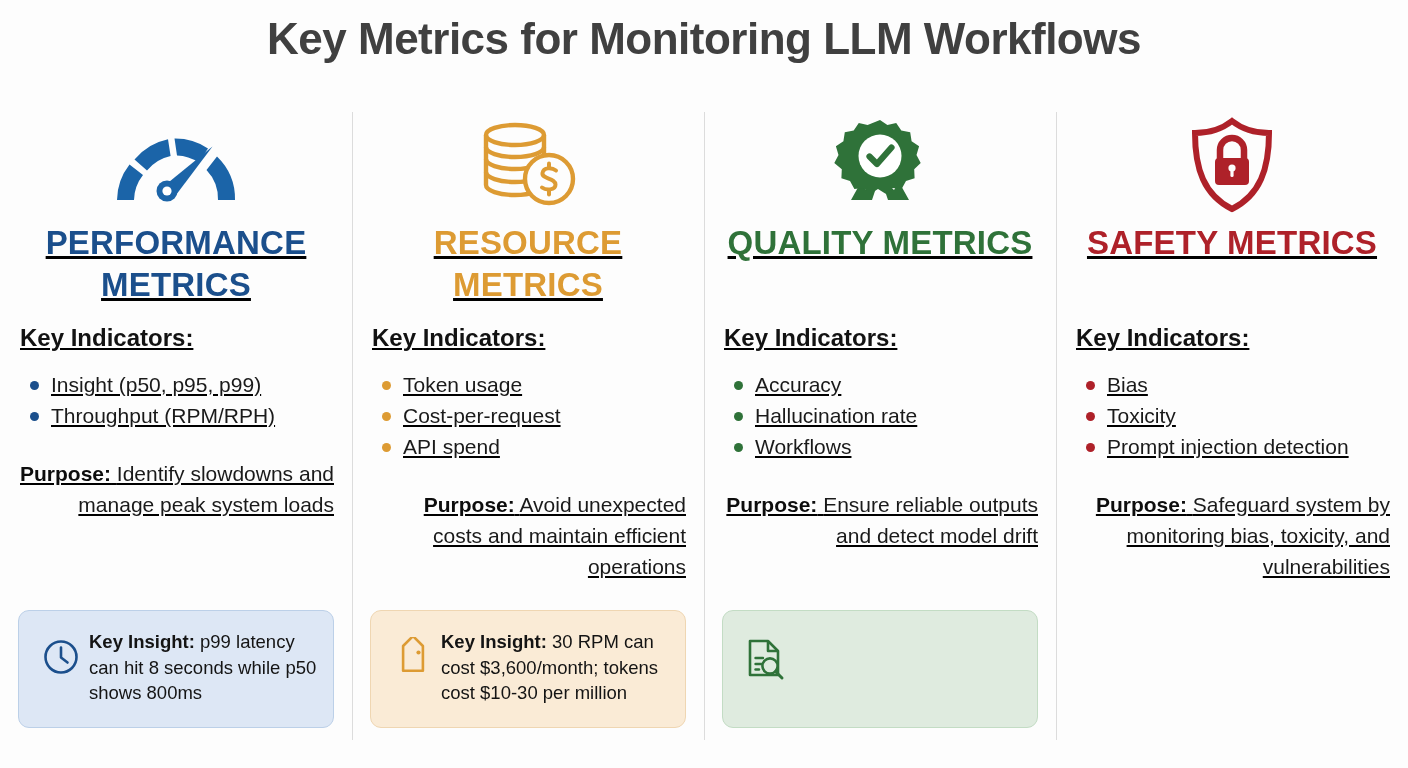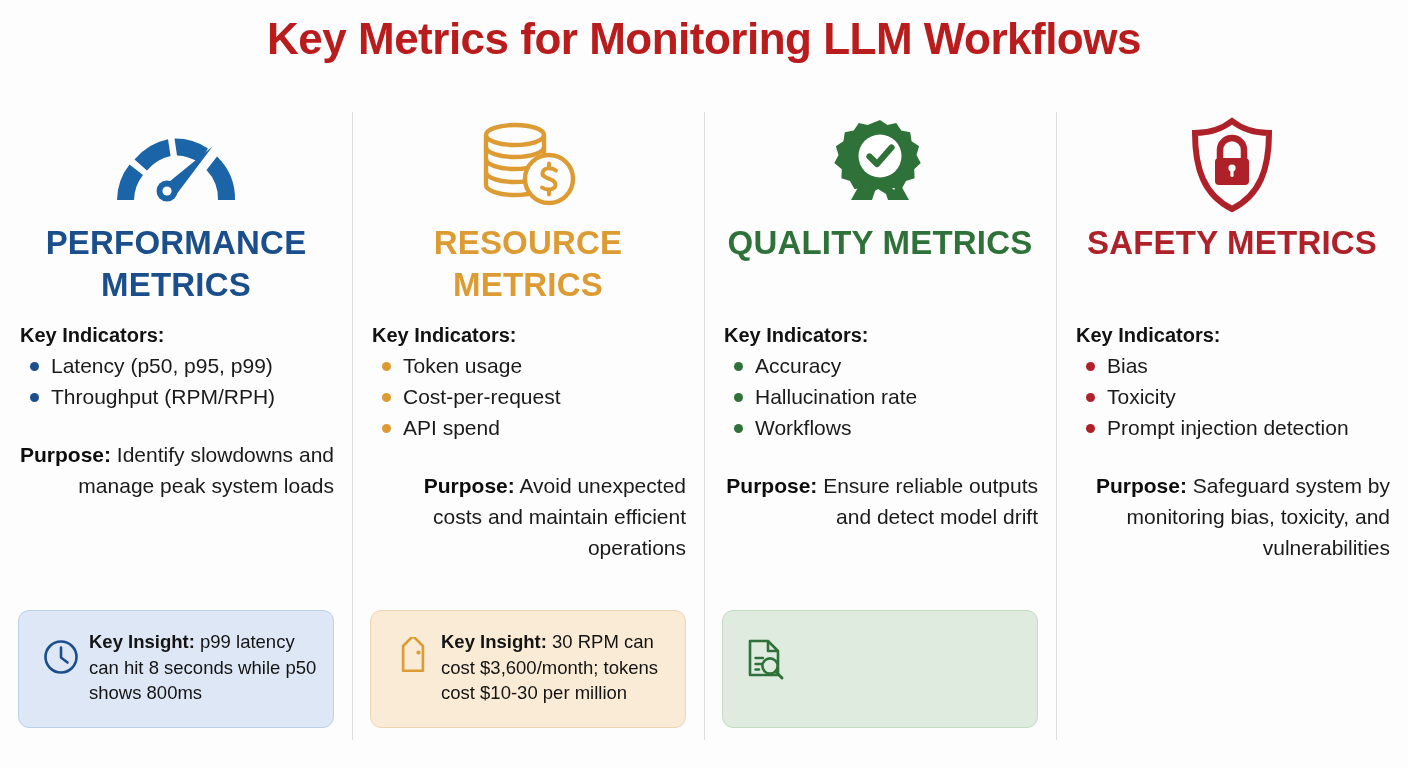--- a/index.html
+++ b/index.html
@@ -18,34 +18,35 @@
     height: 768px;
     position: relative;
     background: #fdfdfd;
   }
 
   
   .title {
     text-align: center;
     font-size: 44px;
     font-weight: bold;
-    color: #b91c1c;
+    color: #404040;
     letter-spacing: -0.5px;
     padding-top: 14px;
     line-height: 1.15;
   }
 
   
   .columns {
     position: absolute;
     top: 108px;
     left: 0;
     width: 1408px;
     height: 640px;
     display: flex;
+    text-decoration: underline;
   }
 
   .col {
     width: 352px;
     height: 100%;
     position: relative;
     padding: 0 18px;
   }
   .col + .col::before {
     content: "";
@@ -78,24 +79,24 @@
     height: 88px;
   }
   .c1 .heading { color: #1b4f8c; }
   .c2 .heading { color: #dd9b33; }
   .c3 .heading { color: #2f7239; }
   .c4 .heading { color: #ae2129; }
 
   
   .ki-block { margin-top: 14px; }
   .ki-title {
-    font-size: 20px;
+    font-size: 24px;
     font-weight: bold;
     color: #121212;
-    margin-bottom: 3px;
+    margin-bottom: 17px;
     padding-left: 2px;
   }
   .ki-list { list-style: none; }
   .ki-list li {
     position: relative;
     font-size: 21px;
     color: #1a1a1a;
     line-height: 1.48;
     padding-left: 33px;
   }
@@ -178,21 +179,21 @@
           </g>
           <circle cx="56" cy="65" r="4.6" fill="#ffffff"></circle>
         </svg>
       </div>
 
       <div class="heading">PERFORMANCE METRICS</div>
 
       <div class="ki-block">
         <div class="ki-title">Key Indicators:</div>
         <ul class="ki-list">
-          <li><span class="dot"></span><span>Latency (p50, p95, p99)</span></li>
+          <li><span class="dot"></span><span>Insight (p50, p95, p99)</span></li>
           <li><span class="dot"></span><span>Throughput (RPM/RPH)</span></li>
         </ul>
       </div>
 
       <div class="purpose">
         <b>Purpose:</b>
         <span>Identify slowdowns and manage peak system loads</span>
       </div>
 
       <div class="insight">

